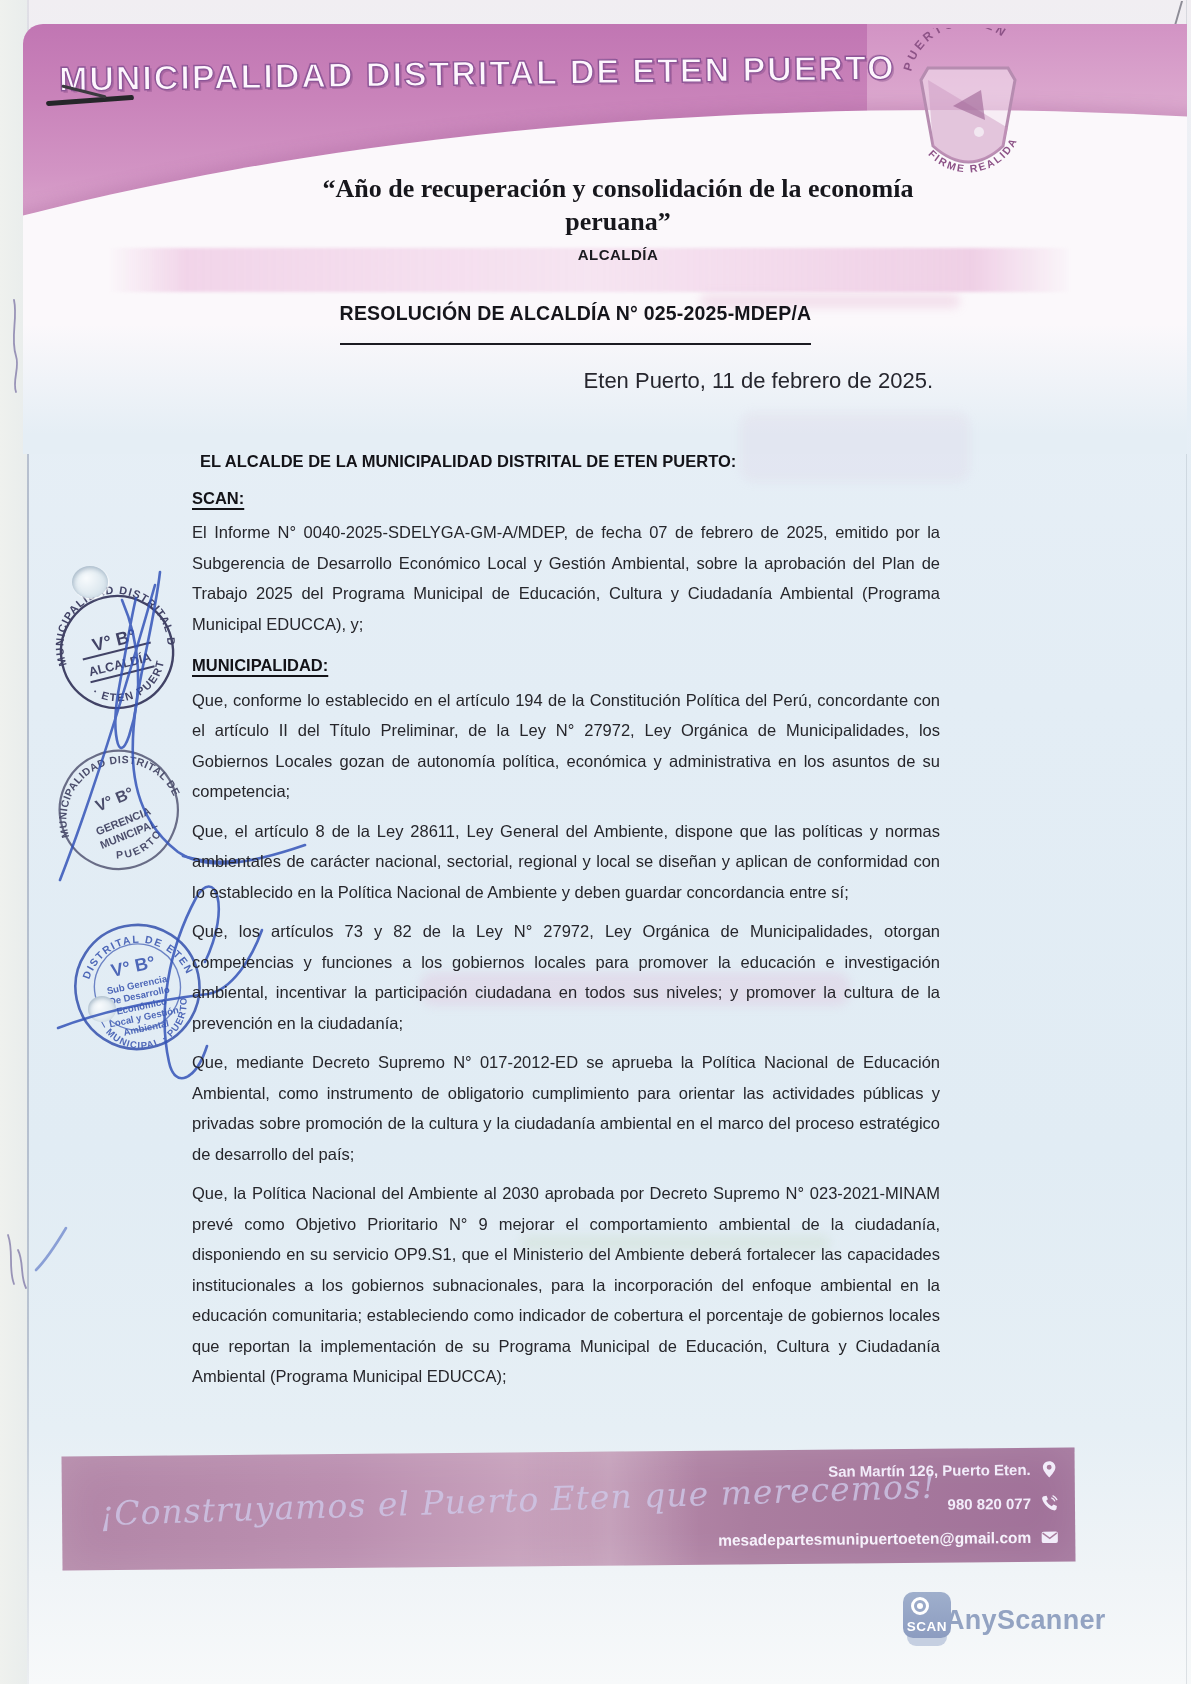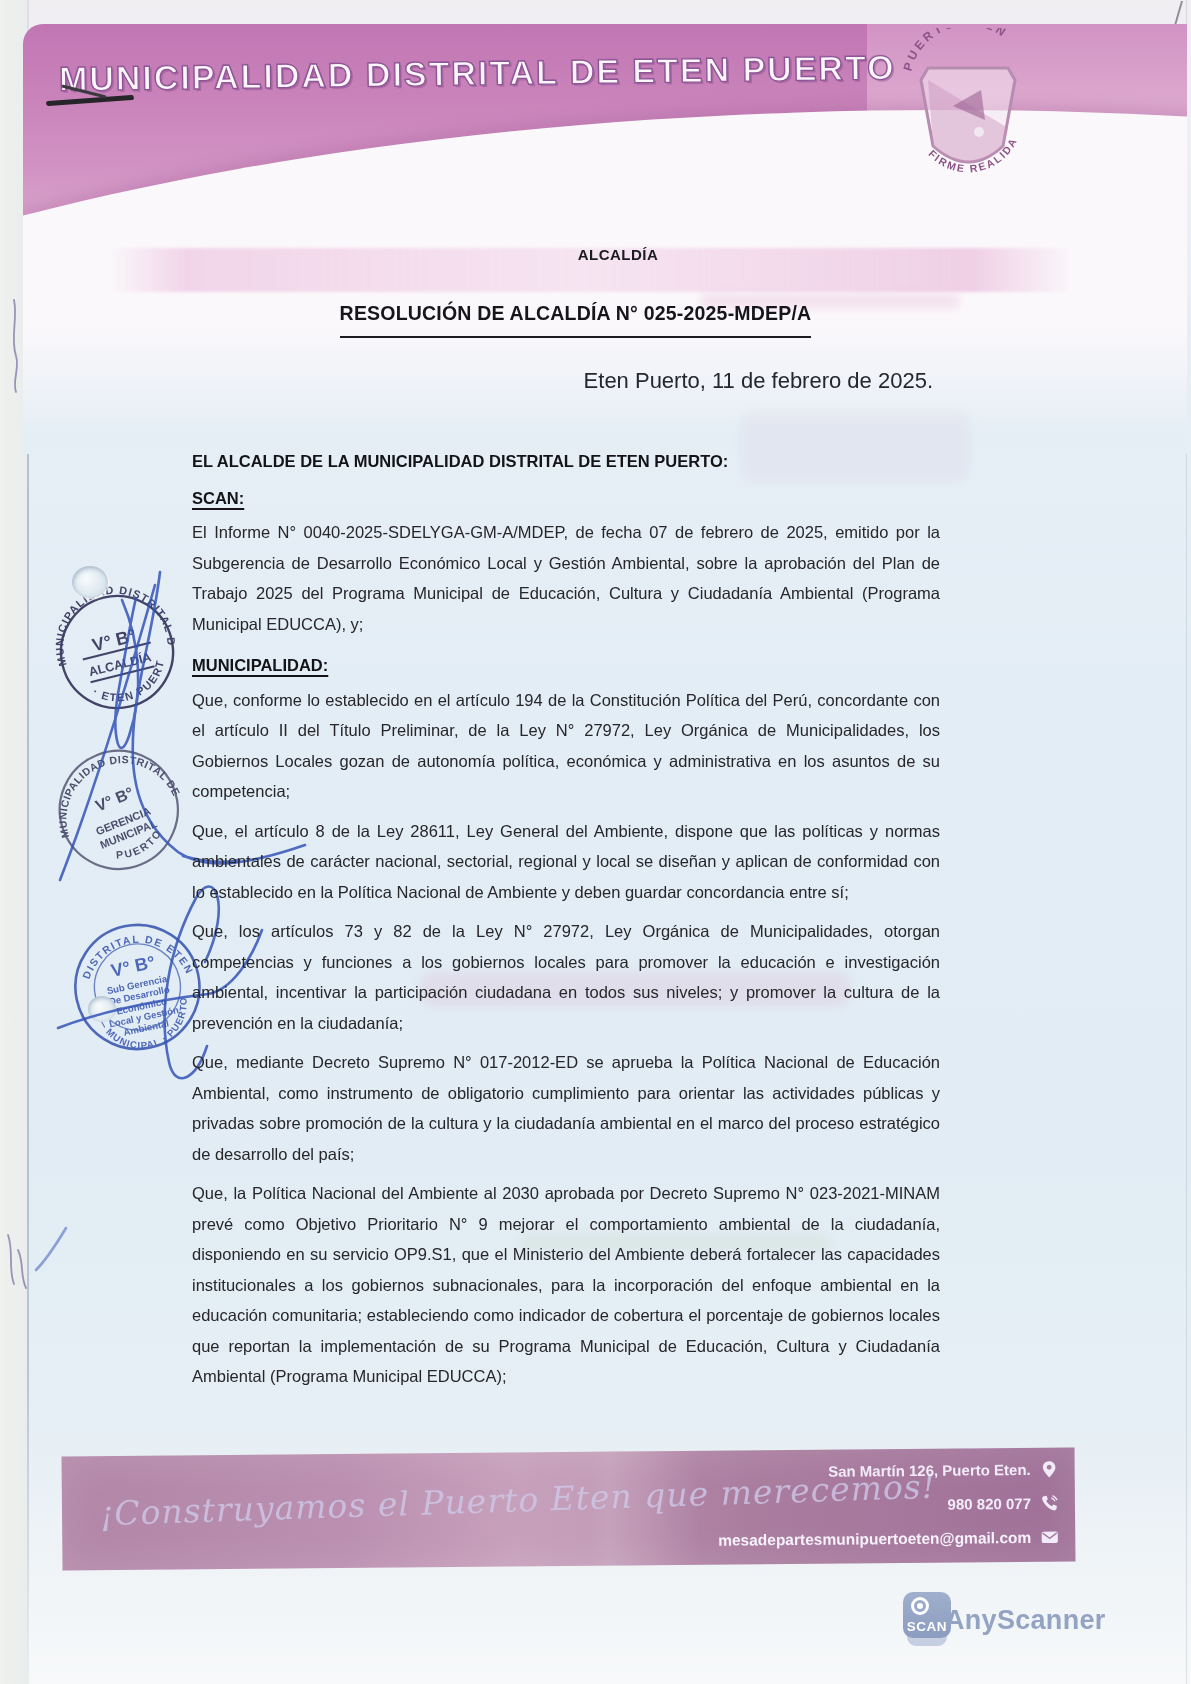--- a/index.html
+++ b/index.html
@@ -31,27 +31,27 @@
   .quote{position:absolute;left:230px;top:148px;width:730px;text-align:center;
     font-family:"Liberation Serif",serif;font-weight:700;font-size:26px;line-height:33px;color:#17171c;}
   .office{position:absolute;left:230px;top:222px;width:730px;text-align:center;z-index:3;
     font-weight:700;font-size:15px;letter-spacing:.5px;color:#1b1b20;}
   .pink-echo{position:absolute;left:85px;top:224px;width:960px;height:44px;filter:blur(1.5px);z-index:2;
     background:linear-gradient(90deg,rgba(238,201,227,0) 0%,rgba(238,201,227,.75) 8%,rgba(242,212,233,.55) 50%,rgba(236,197,224,.8) 90%,rgba(238,201,227,.05) 100%);}
   .crest{position:absolute;left:860px;top:4px;width:170px;height:180px;}
 
   
   .res-title{position:absolute;left:0;right:40px;top:302px;text-align:center;z-index:5;}
-  .res-title span{font-weight:700;font-size:19.5px;color:#15151b;border-bottom:2.5px solid #1b1b22;padding-bottom:12px;letter-spacing:.2px;}
+  .res-title span{font-weight:700;font-size:19.5px;color:#15151b;border-bottom:2.5px solid #1b1b22;padding-bottom:19px;letter-spacing:.2px;}
   .dateline{position:absolute;top:368px;right:258px;font-size:22px;color:#26262e;z-index:5;}
 
   
   .doc-body{position:absolute;left:192px;top:446px;width:748px;z-index:5;
     font-size:16.5px;line-height:30.5px;color:#26262b;text-align:justify;}
-  .addressee{font-weight:700;color:#131318;text-align:left;margin-bottom:4px;}
+  .addressee{font-weight:700;color:#131318;text-align:left;margin-bottom:4px;margin-left:8px;}
   .sec-label{font-weight:700;color:#131318;text-decoration:underline;text-decoration-thickness:2px;text-underline-offset:4px;display:inline-block;margin:2px 0 4px;}
   .para{margin:0 0 9px;}
 
   
   .stamp{position:absolute;pointer-events:none;}
   .stampA{left:42px;top:572px;transform:rotate(-14deg);opacity:.85;}
   .stampB{left:38px;top:728px;transform:rotate(-22deg);opacity:.8;}
   .stampC{left:52px;top:900px;transform:rotate(-12deg);opacity:.88;}
   .sig-overlay{position:absolute;left:0;top:0;width:1191px;height:1684px;pointer-events:none;}
 
@@ -107,20 +107,24 @@
 
   <div class="header">
     <div class="band"></div>
     <div class="band-right"></div>
     <div class="arc-white"></div>
     <div class="pink-echo"></div>
     <div class="org-title">MUNICIPALIDAD DISTRITAL DE ETEN PUERTO</div>
     <div class="staple"></div>
     <div class="staple2"></div>
 
+    <div class="quote">
+      <span>“Año de recuperación y consolidación de la economía</span><br>
+      <span>peruana”</span>
+    </div>
     <div class="office">ALCALDÍA</div>
 
     <svg class="crest" viewBox="0 0 170 180">
       <defs>
         <path id="crestTop" d="M 30,74 A 58,58 0 1 1 140,74"></path>
         <path id="crestBot" d="M 34,108 A 54,54 0 0 0 136,108"></path>
       </defs>
       <text font-size="12" font-weight="700" fill="#8d5387" letter-spacing="3">
         <textPath href="#crestTop" startOffset="14%">PUERTO ETEN</textPath>
       </text>

